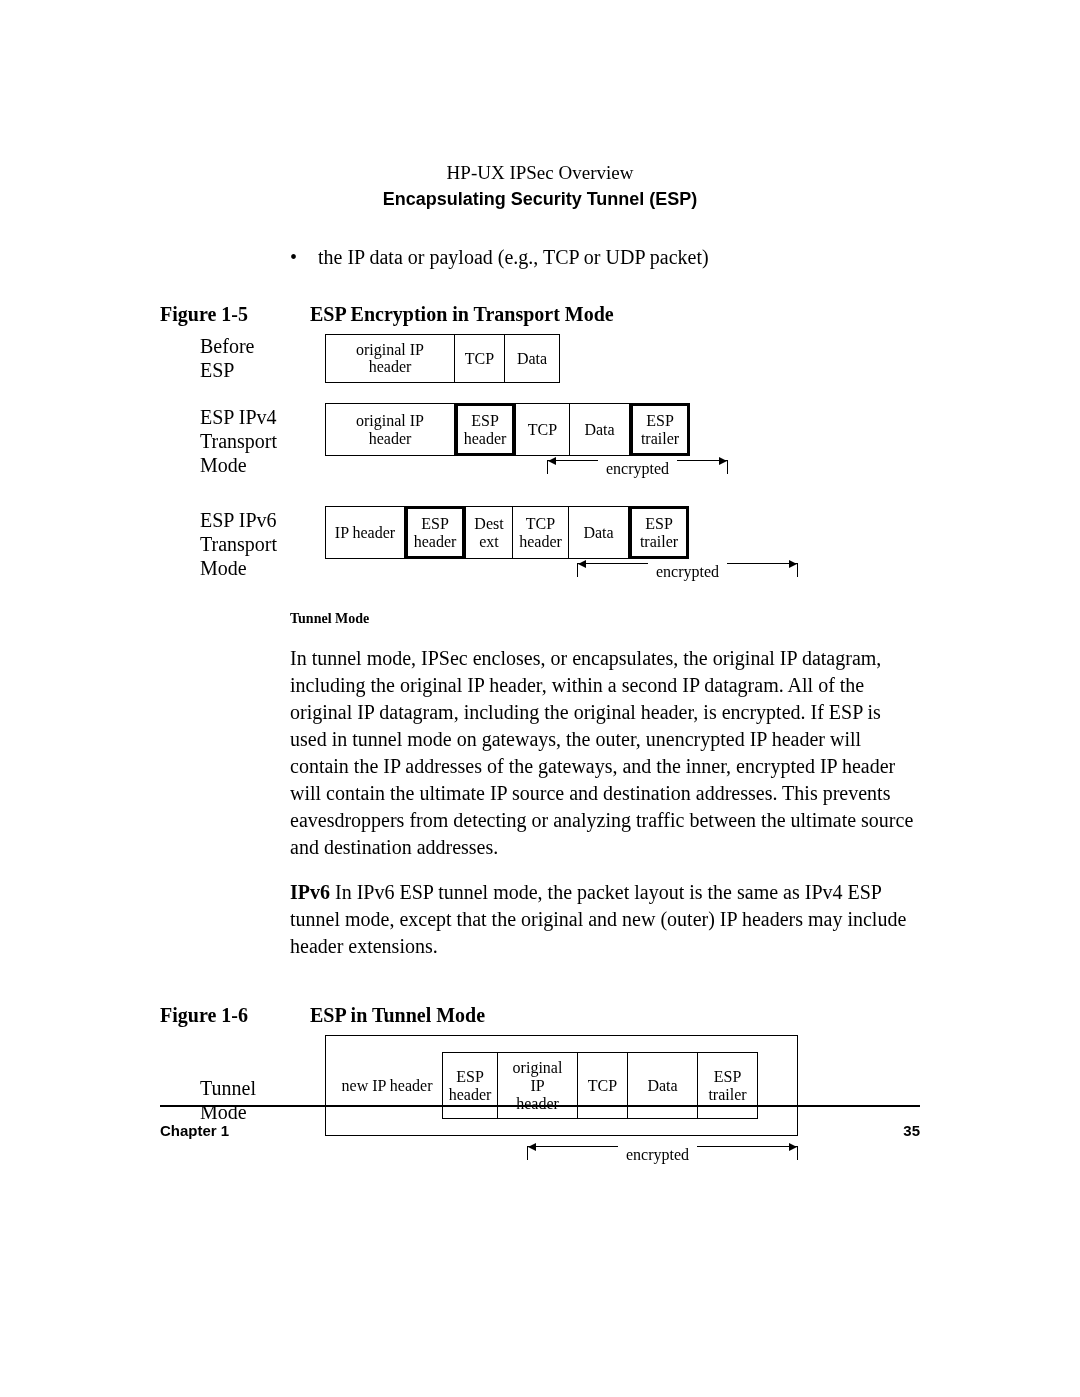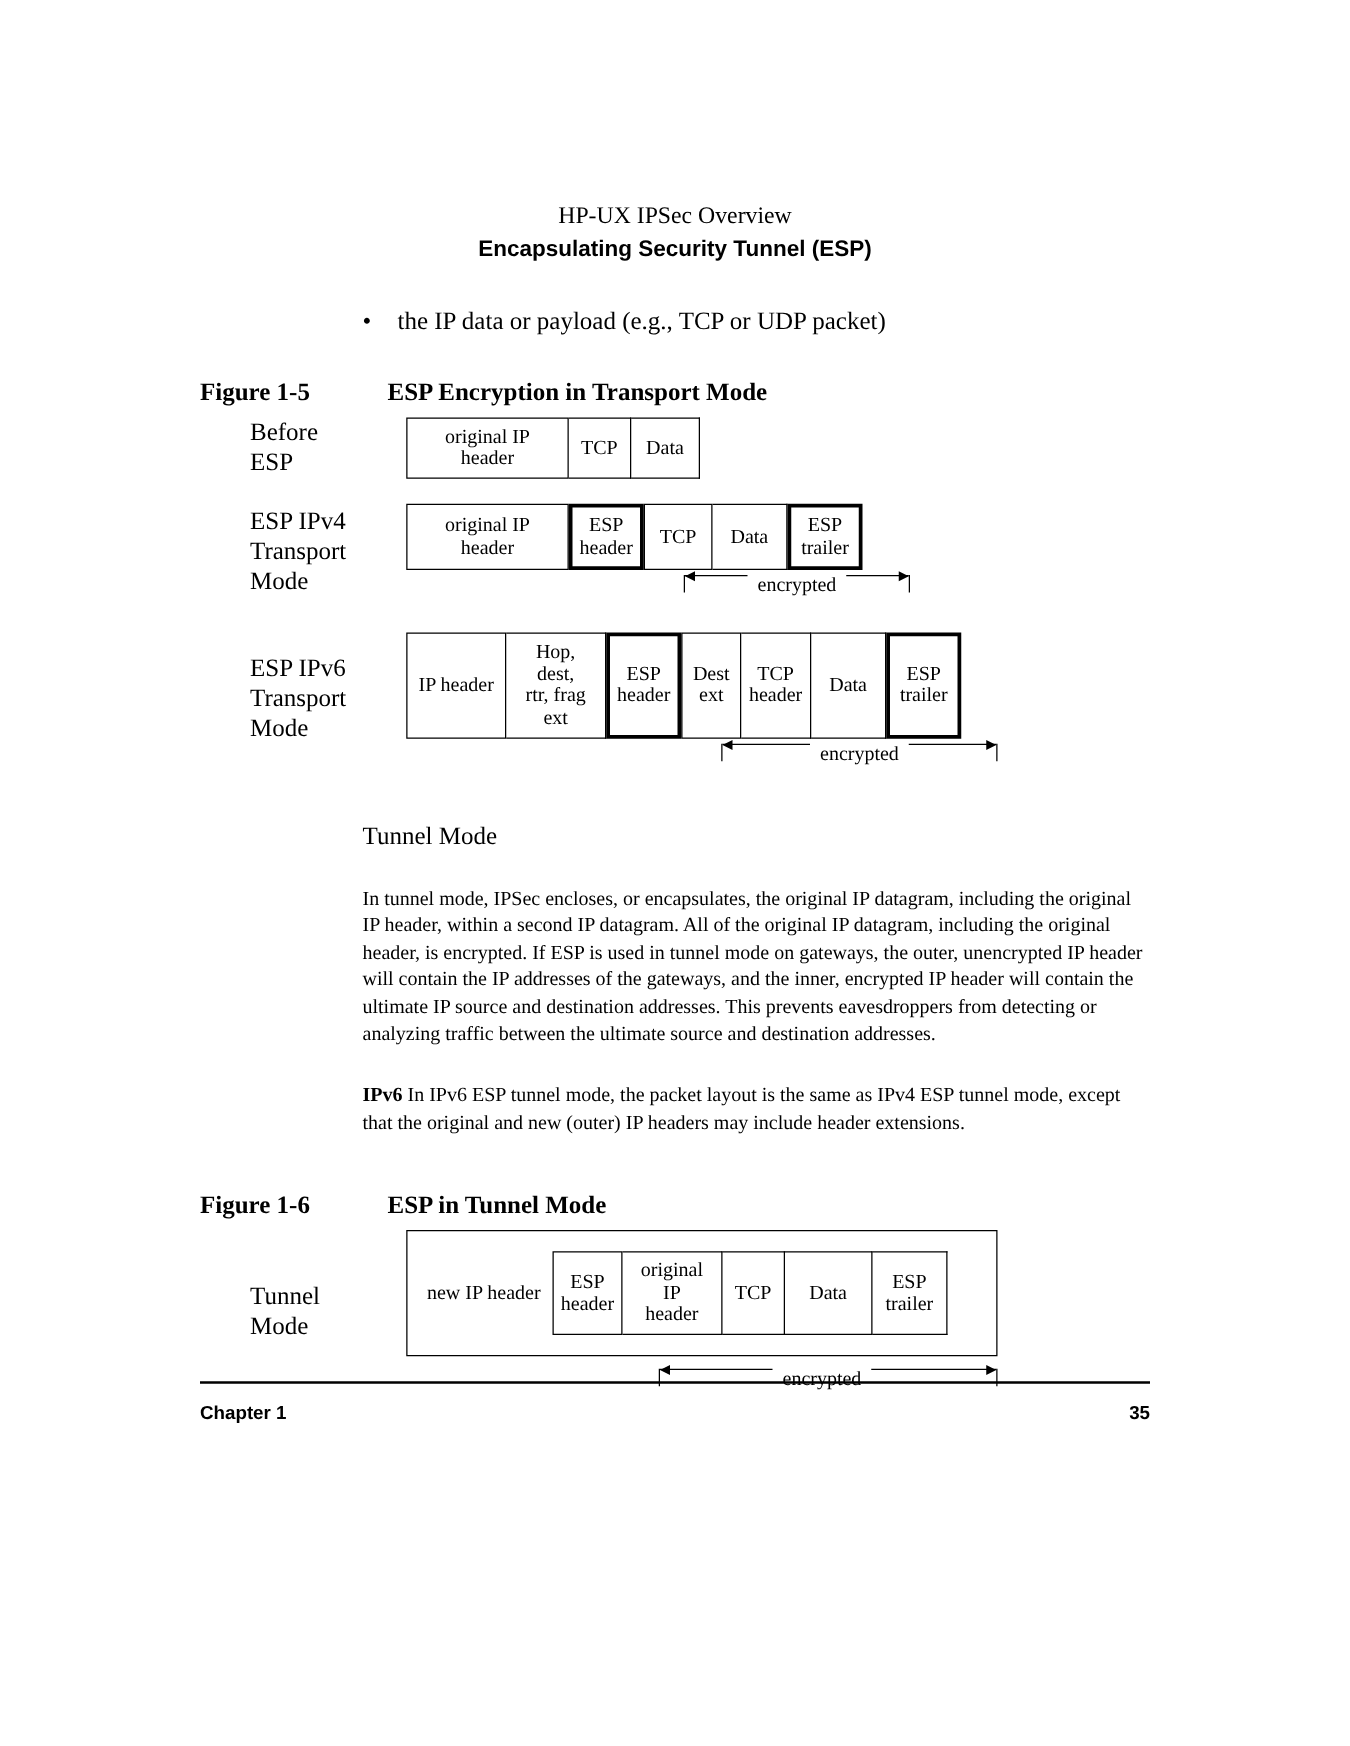--- a/index.html
+++ b/index.html
@@ -99,29 +99,29 @@
     content: "";
     position: absolute;
     top: -3px;
     width: 0; height: 0;
     border-top: 4px solid transparent;
     border-bottom: 4px solid transparent;
   }
   .ahead-l::before { left: 0; border-right: 8px solid #000; }
   .ahead-r::after { right: 0; border-left: 8px solid #000; }
   .section-heading {
-    font-weight: normal;
-    font-size: 20px;
-    margin-top: 45px;
+    font-weight: bold;
+    font-size: 14px;
+    margin-top: 30px;
     padding-left: 130px;
   }
   .para {
-    font-size: 16px;
+    font-size: 20px;
     line-height: 1.35;
-    margin-top: 28px;
+    margin-top: 18px;
     padding-left: 130px;
   }
   .footer-rule {
     position: absolute;
     left: 160px;
     right: 160px;
     bottom: 290px;
     height: 2px;
     background: #000;
   }
@@ -205,22 +205,20 @@
 
     <div class="diag-row" style="margin-top:28px;">
       <div class="diag-label">
         <span>ESP IPv6</span><br>
         <span>Transport</span><br>
         <span>Mode</span>
       </div>
       <div style="display:flex;flex-direction:column;">
         <div class="diag-boxes">
           <div class="pkt" style="width:80px;">IP header</div>
-          <div class="pkt" style="width:80px;border-left:0;white-space:pre-line;">Hop, dest,
-rtr, frag ext</div>
           <div class="pkt thick" style="width:60px;white-space:pre-line;">ESP
 header</div>
           <div class="pkt" style="width:48px;white-space:pre-line;">Dest
 ext</div>
           <div class="pkt" style="width:56px;border-left:0;white-space:pre-line;">TCP
 header</div>
           <div class="pkt" style="width:60px;border-left:0;">Data</div>
           <div class="pkt thick" style="width:60px;white-space:pre-line;">ESP
 trailer</div>
         </div>

